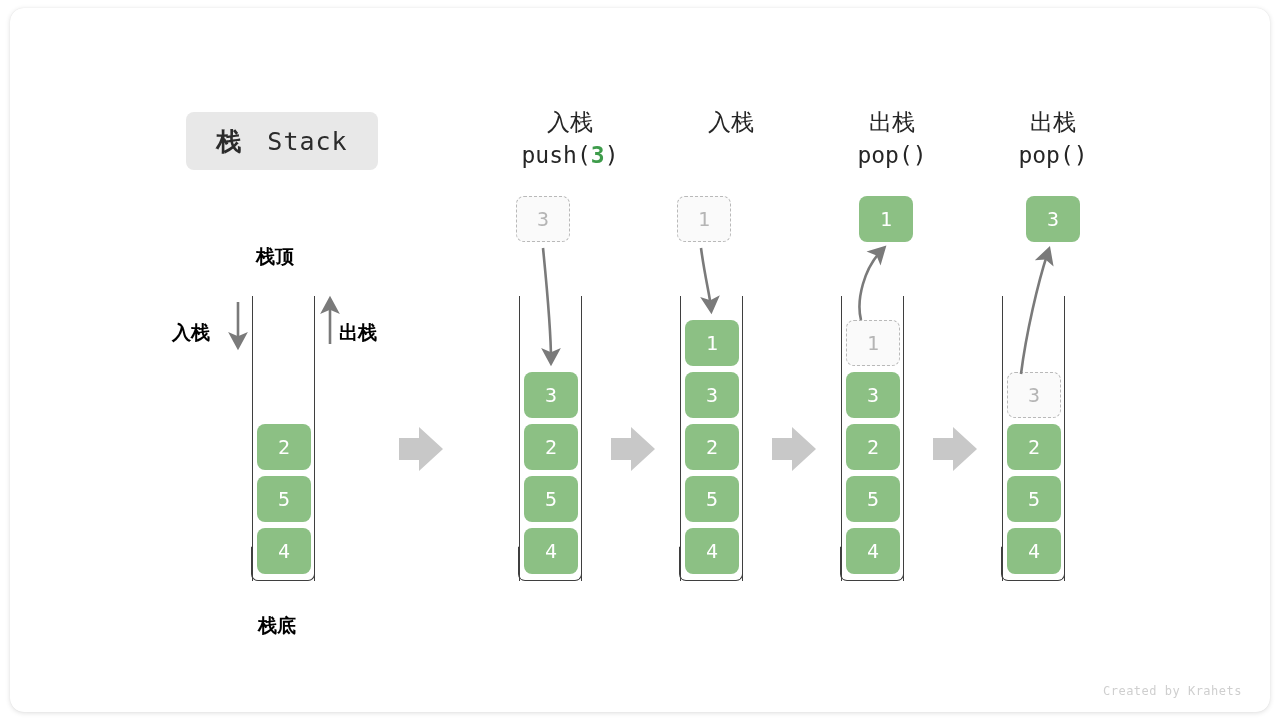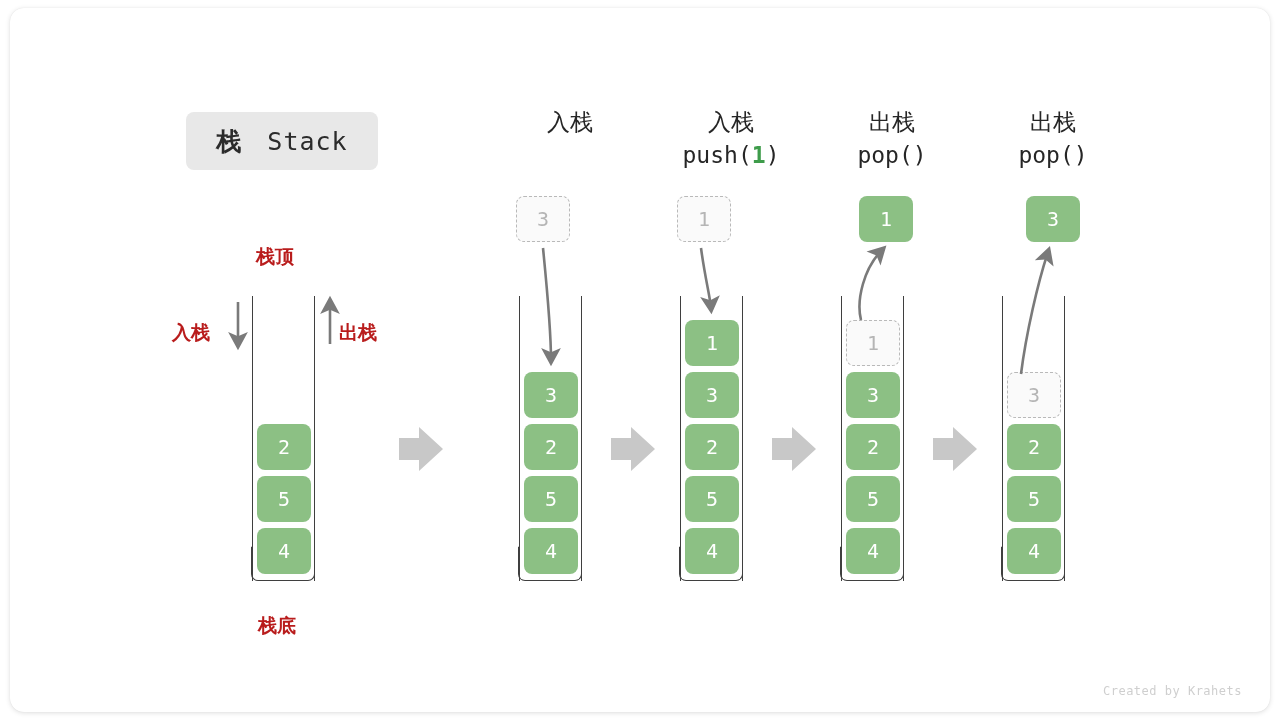--- a/index.html
+++ b/index.html
@@ -67,21 +67,21 @@
   .float-box{
     position:absolute; width:54px; height:46px; border-radius:8px;
     display:flex; align-items:center; justify-content:center;
     font-size:20px; font-family:"DejaVu Sans Mono","Liberation Mono",monospace;
   }
   .float-box.ghost{background:#fafafa;color:#b5b5b5;border:1.7px dashed #b9b9b9;box-sizing:border-box;}
   .float-box.solid{background:#8cc084;color:#ffffff;}
 
   
   .lbl{
-    position:absolute; font-size:19px; font-weight:bold; color:#b91c1c; white-space:nowrap;
+    position:absolute; font-size:19px; font-weight:bold; color:#000000; white-space:nowrap;
   }
 
   svg.overlay{position:absolute;left:0;top:0;width:1280px;height:720px;pointer-events:none;}
 
   .credit{
     position:absolute; right:38px; bottom:22px;
     font-family:"DejaVu Sans Mono","Liberation Mono",monospace;
     font-size:12px; color:#cfcfcf; letter-spacing:0.5px;
   }
 </style>
@@ -92,25 +92,25 @@
 
 <div class="stage">
 
   <div class="title-badge">
     <span class="cn">栈</span>
     <span class="en">Stack</span>
   </div>
 
   <div class="col-head" style="left:485px;top:106px;">
     <span class="cn">入栈</span>
+    <span class="code"><span>push(</span><span class="num">3</span><span>)</span></span>
   </div>
 
   <div class="col-head" style="left:646px;top:106px;">
     <span class="cn">入栈</span>
-    <span class="code"><span>push(</span><span class="num">1</span><span>)</span></span>
   </div>
 
   <div class="col-head" style="left:807px;top:106px;">
     <span class="cn">出栈</span>
     <span class="code"><span>pop(</span><span class="num"></span><span>)</span></span>
   </div>
 
   <div class="col-head" style="left:968px;top:106px;">
     <span class="cn">出栈</span>
     <span class="code"><span>pop(</span><span class="num"></span><span>)</span></span>

